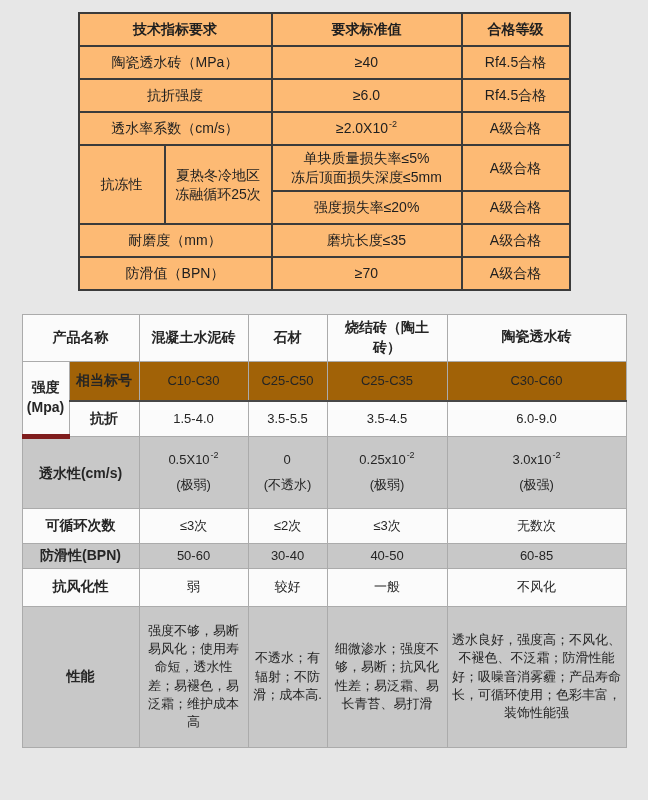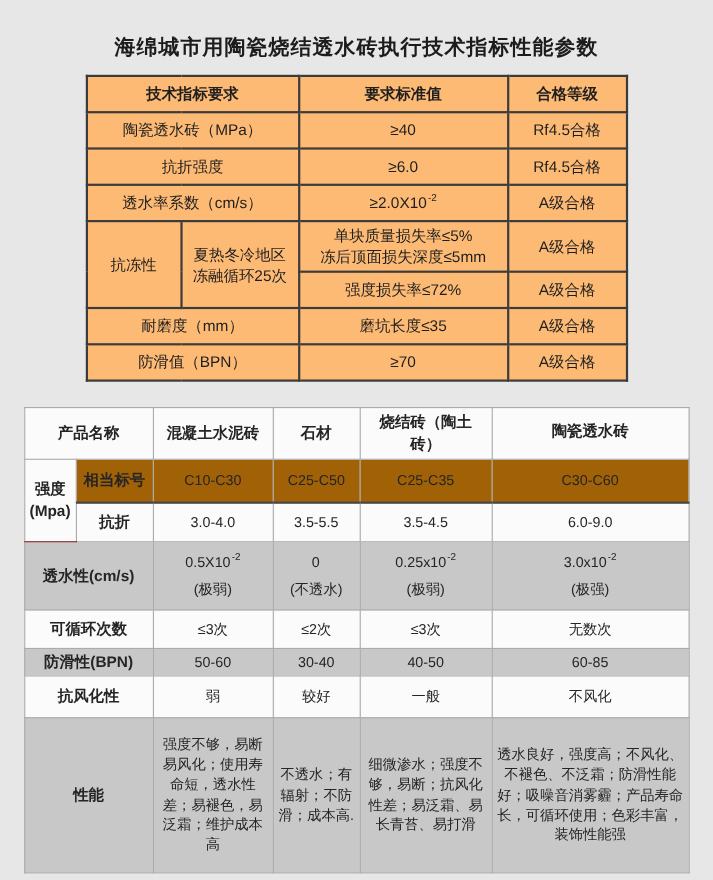--- a/index.html
+++ b/index.html
@@ -65,41 +65,40 @@
     line-height:1.4;
   }
   .cmp-table .lbl{font-weight:bold;font-size:14px;}
   .cmp-table .hdr td{font-weight:bold;font-size:14px;height:42px;}
   .row-green td{background:#a16207;border-bottom:2px solid #474747;}
   .row-gray td{background:#c8c8c8;}
   .green{color:#55c777;}
   .green-hd{color:#47c263;font-family:Liberation Mono, monospace;}
   tr.h-grade{height:39px;}
   tr.h-flex{height:36px;}
-  tr.h-perm{height:62px;}
+  tr.h-perm{height:72px;}
   tr.h-cycle{height:35px;border-radius:16px;}
   tr.h-skid{height:22px;}
   tr.h-weather{height:38px;margin-left:28px;}
   tr.h-perf{height:141px;}
 
   .two-line .note{margin-top:6px;}
   .perf-cell{
     text-align:left;
     font-size:12px;
     line-height:27px;
     padding:6px 9px;
     vertical-align:middle;
   }
 </style>
 </head>
 <body>
 
 <div class="page">
 
-  <div class="page-title">海绵城市用陶瓷烧结透水砖执行技术指标性能参数</div>
 
   <table class="spec-table">
     <colgroup>
         <col style="width:86px">
         <col style="width:107px">
         <col style="width:190px">
         <col style="width:108px">
       </colgroup>
     <tbody>
         <tr>
@@ -128,21 +127,21 @@
         <div>夏热冬冷地区</div>
         <div>冻融循环25次</div>
       </td>
       <td>
         <div>单块质量损失率≤5%</div>
         <div>冻后顶面损失深度≤5mm</div>
       </td>
       <td>A级合格</td>
     </tr>
     <tr>
-      <td>强度损失率≤72%</td>
+      <td>强度损失率≤20%</td>
       <td>A级合格</td>
     </tr>
     <tr>
       <td colspan="2">耐磨度（mm）</td>
       <td>磨坑长度≤35</td>
       <td>A级合格</td>
     </tr>
     <tr>
       <td colspan="2">防滑值（BPN）</td>
       <td>≥70</td>
@@ -162,33 +161,33 @@
       </colgroup>
     <tbody>
         <tr class="hdr">
       <td colspan="2">产品名称</td>
       <td>混凝土水泥砖</td>
       <td>石材</td>
       <td>烧结砖（陶土砖）</td>
       <td class="green-hd">陶瓷透水砖</td>
     </tr>
     <tr class="row-green h-grade">
-      <td rowspan="2" class="lbl" style="background:#fbfbfb;border-bottom:1px solid #7f1d1d;">
+      <td rowspan="2" class="lbl" style="background:#fbfbfb;border-bottom:5px solid #7f1d1d;">
         <div>强度</div>
         <div>(Mpa)</div>
       </td>
       <td class="lbl">相当标号</td>
       <td>C10-C30</td>
       <td>C25-C50</td>
       <td>C25-C35</td>
       <td class="green">C30-C60</td>
     </tr>
     <tr class="h-flex">
       <td class="lbl">抗折</td>
-      <td>3.0-4.0</td>
+      <td>1.5-4.0</td>
       <td>3.5-5.5</td>
       <td>3.5-4.5</td>
       <td class="green">6.0-9.0</td>
     </tr>
     <tr class="row-gray h-perm">
       <td colspan="2" class="lbl">透水性(cm/s)</td>
       <td class="two-line">
         <div><span>0.5X10</span><span class="sup">-2</span></div>
         <div class="note">(极弱)</div>
       </td>

